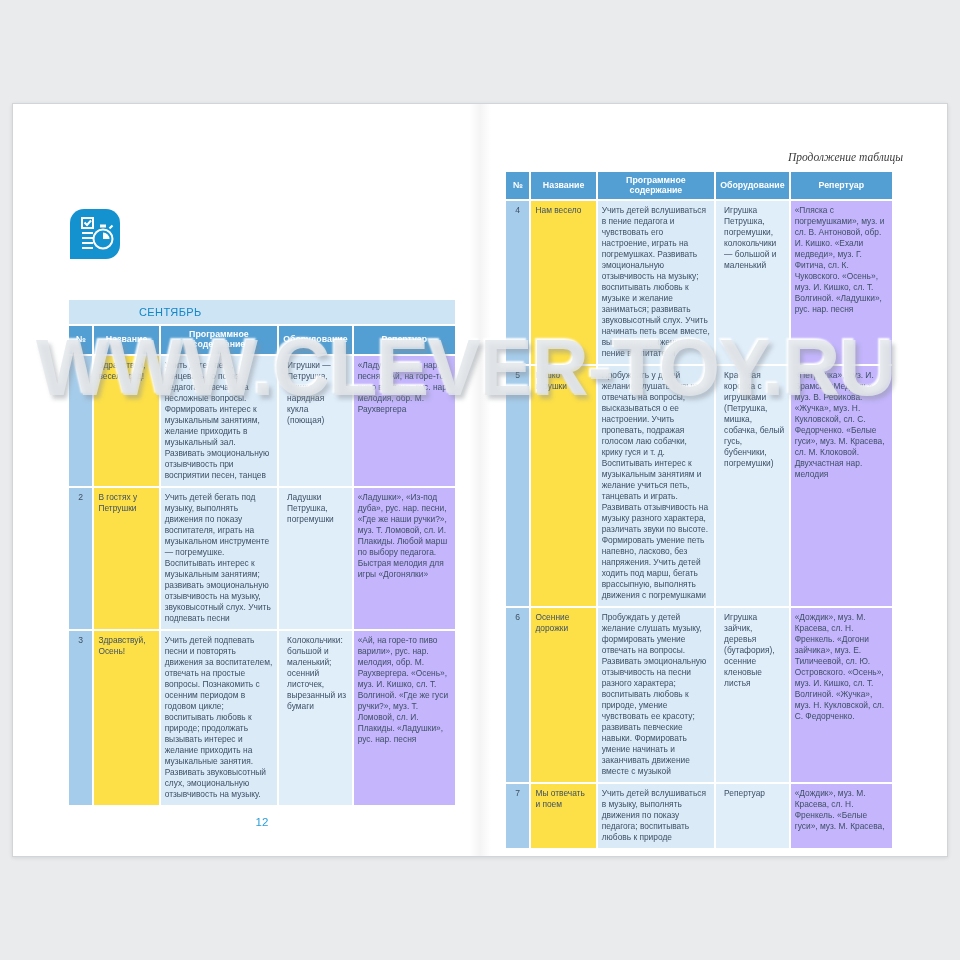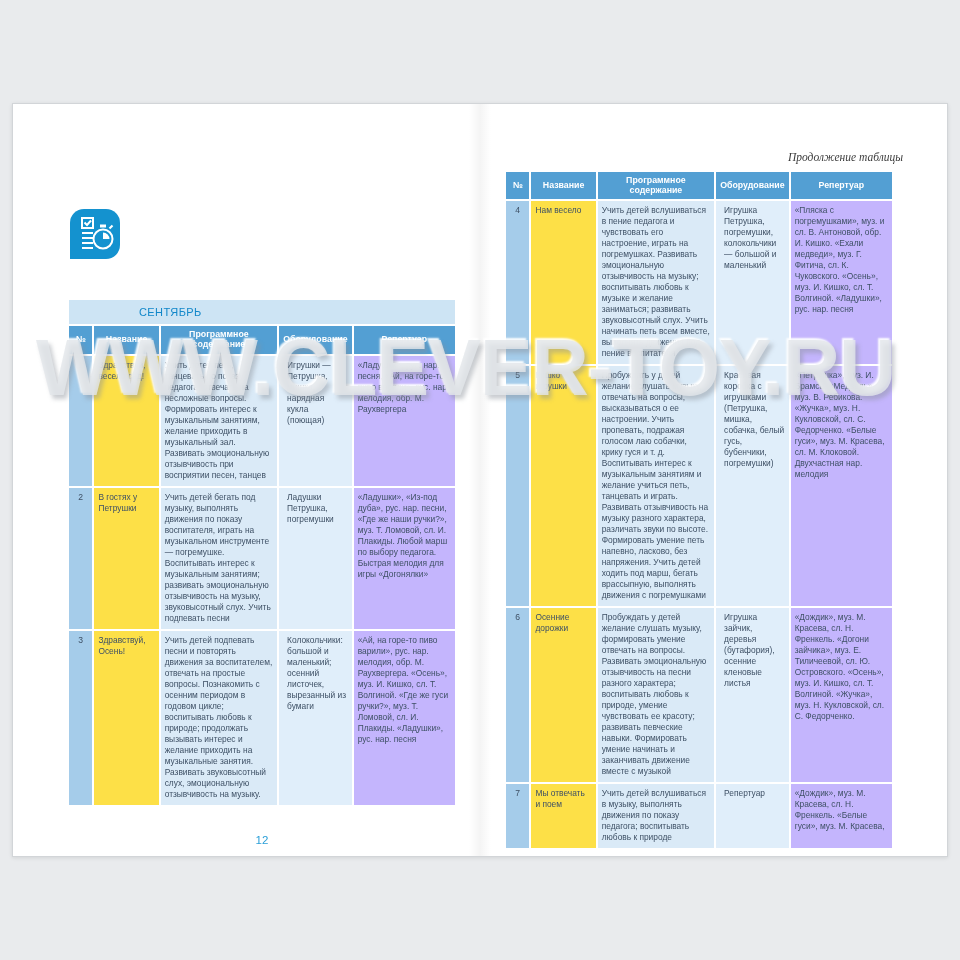--- a/index.html
+++ b/index.html
@@ -47,21 +47,21 @@
   td {
     vertical-align:top; font-size:8.4px; line-height:1.31; color:#3e5065;
     padding:4px 4px 5px 4px;
   }
   td.num  { background:#a5cceа; background:#a5ccea; text-align:center; font-size:8.6px; }
   td.name { background:#fde047; }
   td.prog { background:#daeaf7; }
   td.equip{ background:#e0eefa;padding-left:8px; }
   td.rep  { background:#c4b5fd; }
   .page-num {
-    margin-top:27px; text-align:center; color:#2a9fd8; font-size:11.5px;
+    margin-top:9px; text-align:center; color:#2a9fd8; font-size:11.5px;
   }
   .cont-note {
     position:absolute; right:44px; top:47px;
     font-family:"Liberation Serif","DejaVu Serif",serif;
     font-style:italic; font-size:11.5px; color:#3c3c3c;margin-left:23px;
   }
   
   .watermark {
     position:absolute; left:36px; right:30px; top:322px;
     text-align:left; font-weight:bold; font-size:79px; letter-spacing:-1px;

